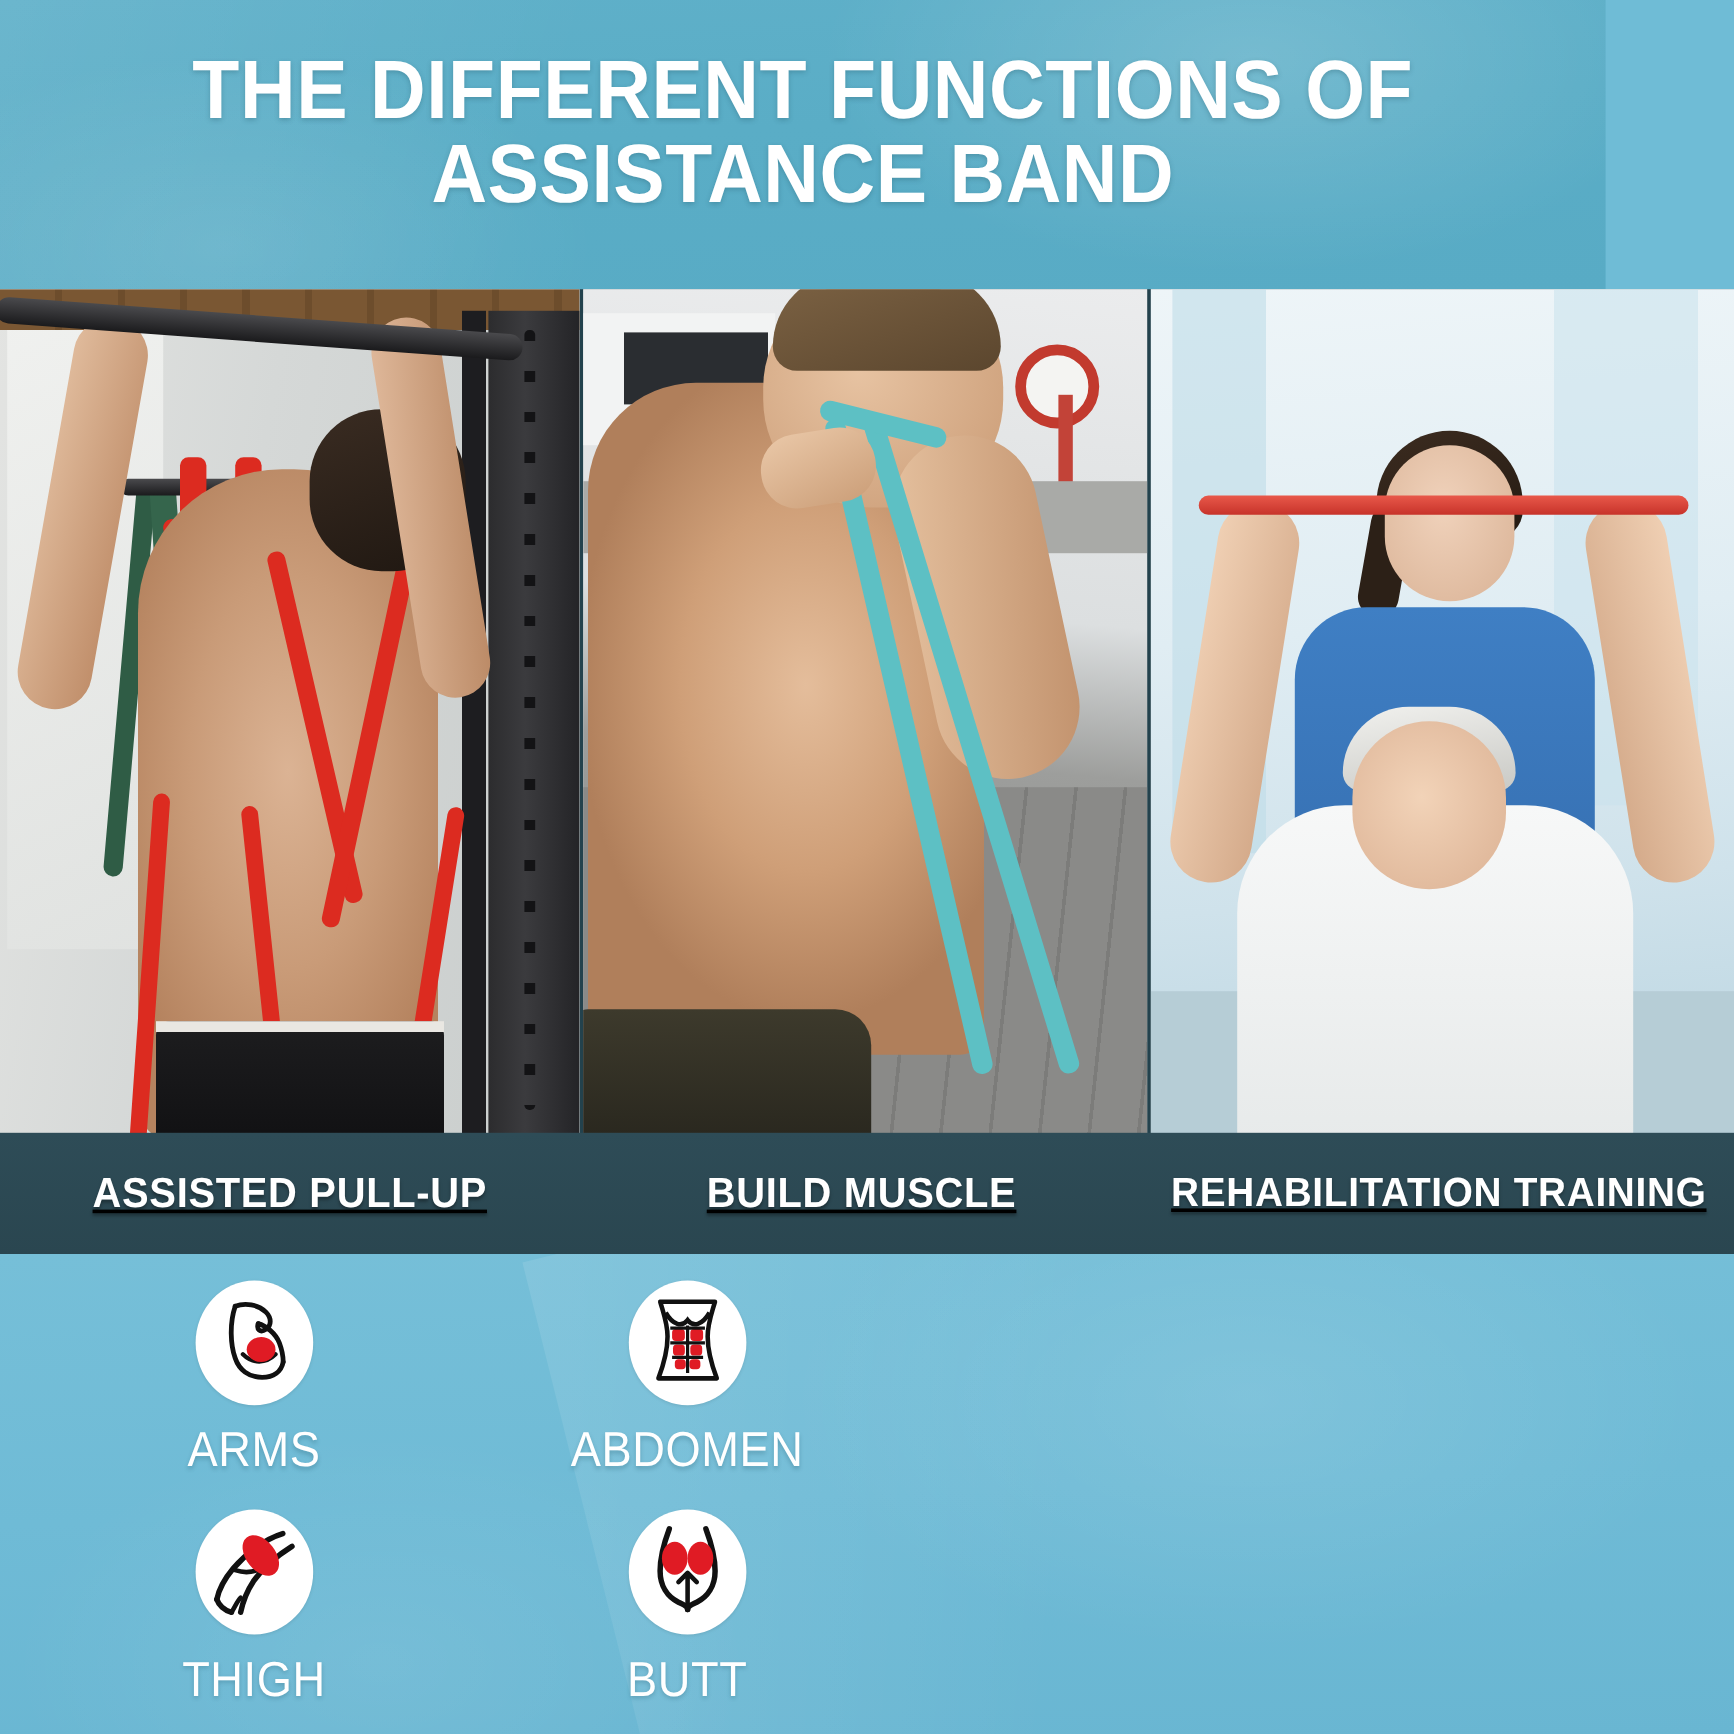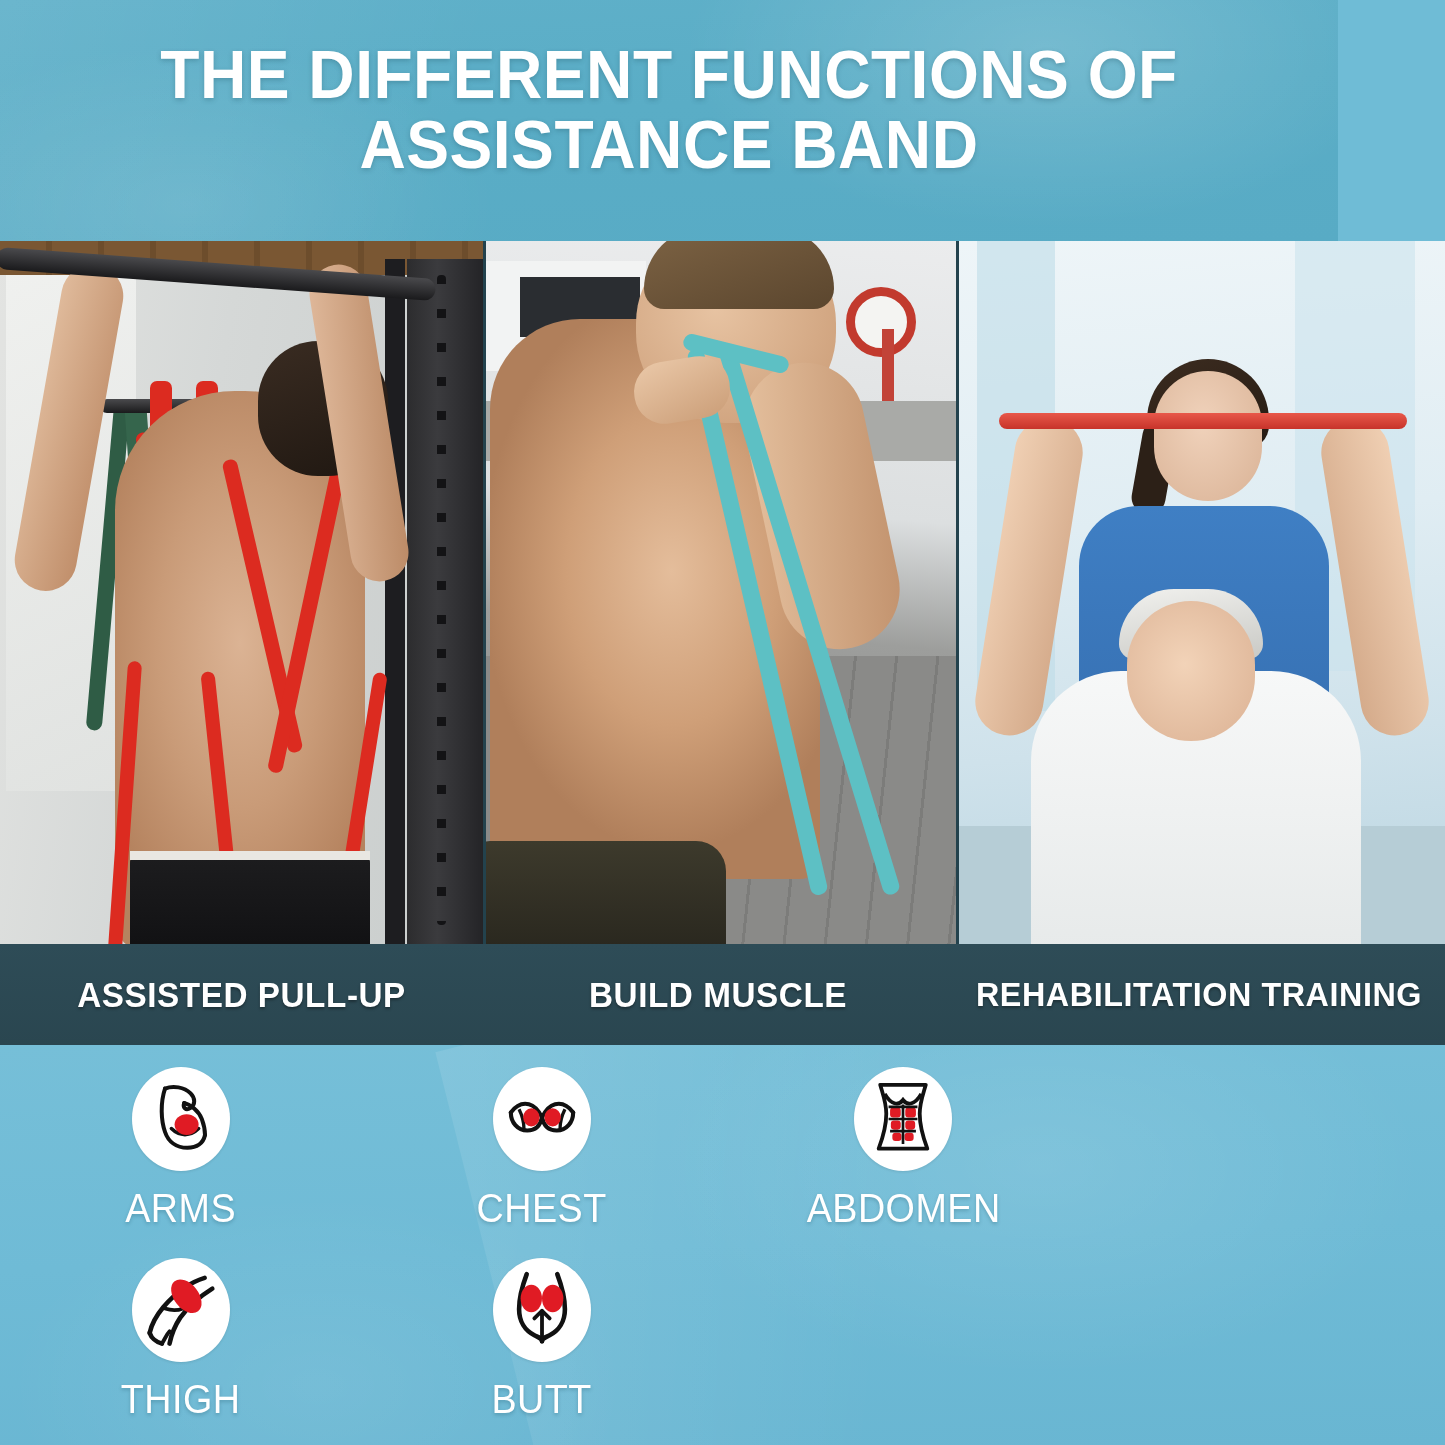--- a/index.html
+++ b/index.html
@@ -143,21 +143,21 @@
     background:linear-gradient(95deg,#f0d0b4,#d4aa8a);transform:rotate(9deg);}
   .p3 .armB{position:absolute;right:36px;top:176px;width:68px;height:320px;border-radius:34px;
     background:linear-gradient(265deg,#f0d0b4,#d4aa8a);transform:rotate(-9deg);}
   .p3 .rband{position:absolute;left:40px;top:172px;width:408px;height:16px;border-radius:8px;
     background:linear-gradient(180deg,#e8584a,#c7332a);}
 
   
   .captions{
     position:absolute;left:0;top:944px;width:1445px;height:101px;
     background:linear-gradient(180deg,#2e4c57,#2a4650);
-    display:flex;align-items:center;
+    display:flex;align-items:center;text-decoration:underline;
   }
   .caption{
     flex:0 0 auto;text-align:center;color:#ffffff;
     font-family:"Liberation Sans Narrow","Liberation Sans",sans-serif;
     font-weight:bold;font-size:35px;line-height:1.08;letter-spacing:.6px;
     text-shadow:0 2px 3px rgba(0,0,0,.35);
     transform:scaleX(.95);
   }
   .caption.c1{width:483px;}
   .caption.c2{width:470px;}
@@ -171,21 +171,21 @@
       radial-gradient(ellipse 520px 320px at 22% 85%, rgba(255,255,255,.07), rgba(255,255,255,0) 60%),
       linear-gradient(178deg,#76bfd8 0%,#6fbbd6 50%,#69b6d2 100%);
     overflow:hidden;
   }
   .grid:before{
     content:"";position:absolute;left:34%;top:-15%;width:34%;height:130%;
     background:linear-gradient(110deg,rgba(255,255,255,.10),rgba(255,255,255,0) 75%);
     transform:rotate(-14deg);
   }
   .grid-inner{position:relative;z-index:3;padding:22px 0 0 0;}
-  .row{display:flex;}
+  .row{display:flex;margin-left:31px;}
   .cell{width:361.25px;text-align:center;}
   .badge-circle{
     width:98px;height:104px;margin:0 auto;border-radius:50%;
     background:#ffffff;display:flex;align-items:center;justify-content:center;
     box-shadow:0 1px 3px rgba(0,0,0,.10);
   }
   .badge-circle svg{display:block;}
   .cell-label{
     margin-top:14px;color:#ffffff;
     font-family:"Liberation Sans Narrow","Liberation Sans",sans-serif;
@@ -292,32 +292,20 @@
               <path d="M30 12 C40 8 54 10 62 18 C68 24 68 32 62 36 C56 40 52 36 54 30" fill="none" stroke="#111" stroke-width="5" stroke-linecap="round"></path>
               <path d="M54 30 C62 32 72 40 76 50 C79 58 80 64 80 70" fill="none" stroke="#111" stroke-width="5" stroke-linecap="round"></path>
               <path d="M38 62 C48 72 62 72 72 62" fill="none" stroke="#111" stroke-width="4.5" stroke-linecap="round"></path>
               <ellipse cx="57" cy="57" rx="15" ry="13" fill="#e01b24"></ellipse>
             </svg>
           </div>
           <div class="cell-label">ARMS</div>
         </div>
 
 
-        <div class="cell">
-          <div class="badge-circle">
-            <svg width="82" height="82" viewBox="0 0 100 100">
-              <path d="M12 42 C18 34 26 30 34 32 C42 34 46 40 50 48 C54 40 58 34 66 32 C74 30 82 34 88 42" fill="none" stroke="#111" stroke-width="5" stroke-linecap="round"></path>
-              <path d="M12 42 C12 54 20 64 32 64 C42 64 48 58 50 48 C52 58 58 64 68 64 C80 64 88 54 88 42" fill="none" stroke="#111" stroke-width="5" stroke-linecap="round"></path>
-              <path d="M22 38 C26 46 28 54 28 62 M78 38 C74 46 72 54 72 62" fill="none" stroke="#111" stroke-width="4"></path>
-              <ellipse cx="37" cy="48" rx="10" ry="11" fill="#e01b24"></ellipse>
-              <ellipse cx="63" cy="48" rx="10" ry="11" fill="#e01b24"></ellipse>
-            </svg>
-          </div>
-          <div class="cell-label">CHEST</div>
-        </div>
 
         <div class="cell">
           <div class="badge-circle">
             <svg width="76" height="84" viewBox="0 0 100 110">
               <path d="M20 10 L80 10 C76 24 72 34 72 48 C72 64 76 78 82 94 L18 94 C24 78 28 64 28 48 C28 34 24 24 20 10 Z" fill="none" stroke="#111" stroke-width="5" stroke-linejoin="round"></path>
               <path d="M26 22 C34 36 44 38 50 30 C56 38 66 36 74 22" fill="none" stroke="#111" stroke-width="5"></path>
               <rect x="33" y="40" width="14" height="13" rx="4" fill="#e01b24"></rect>
               <rect x="53" y="40" width="14" height="13" rx="4" fill="#e01b24"></rect>
               <rect x="34" y="57" width="13" height="12" rx="4" fill="#e01b24"></rect>
               <rect x="53" y="57" width="13" height="12" rx="4" fill="#e01b24"></rect>

